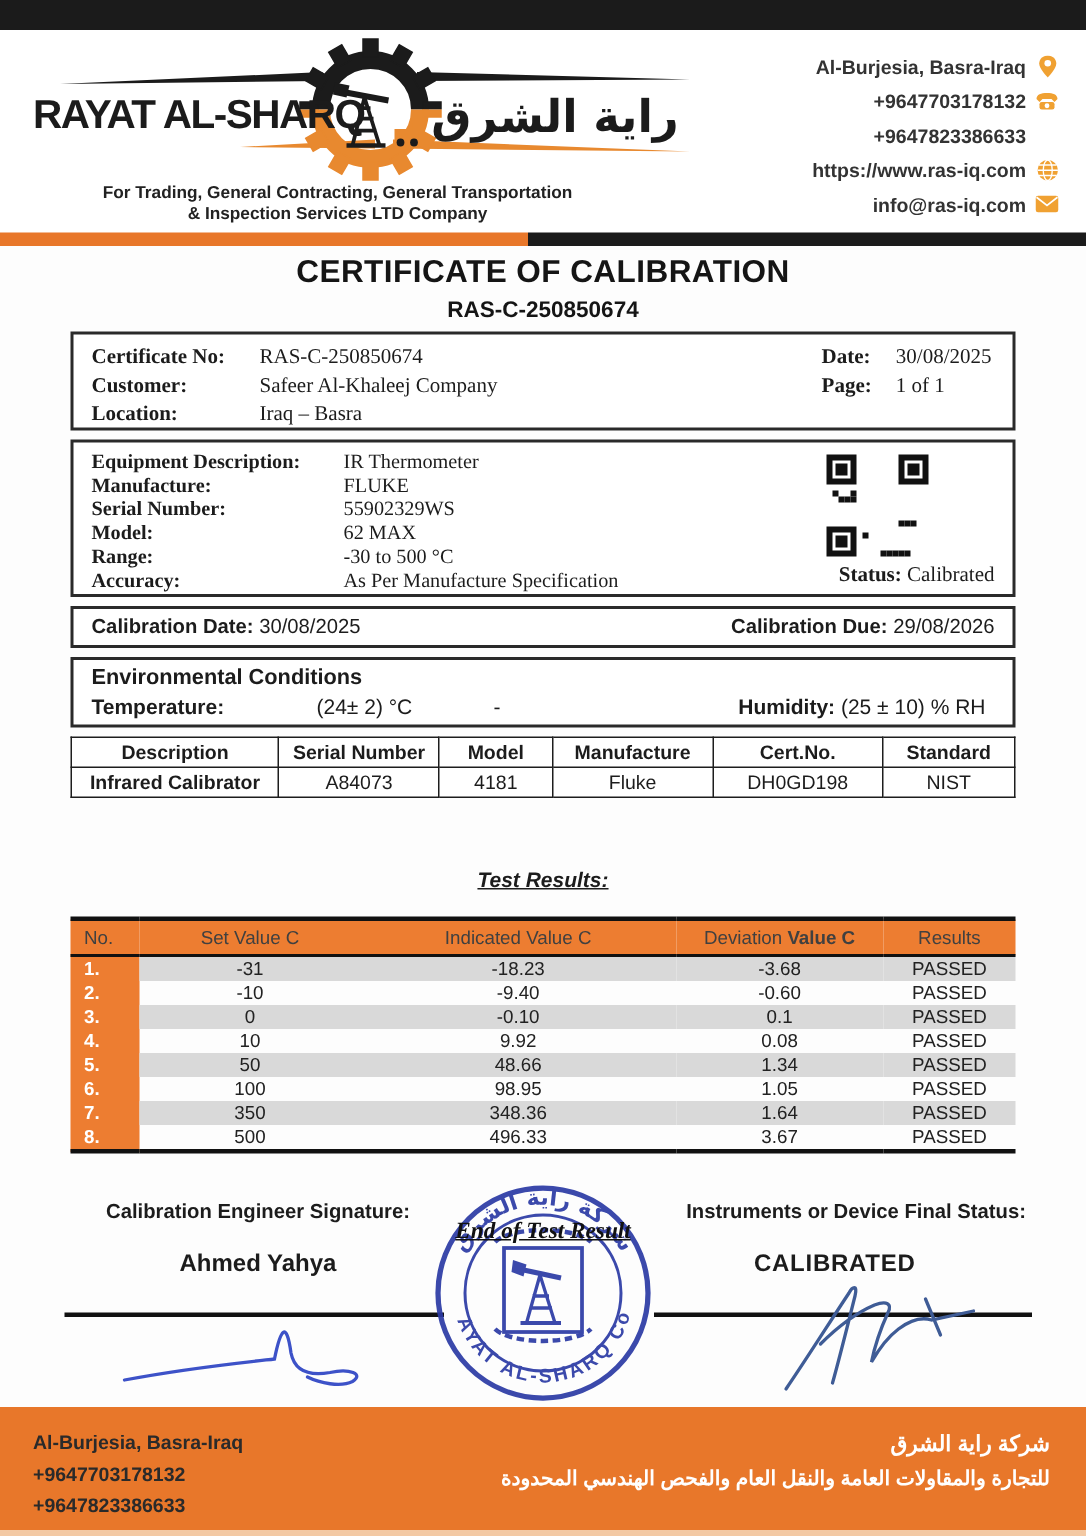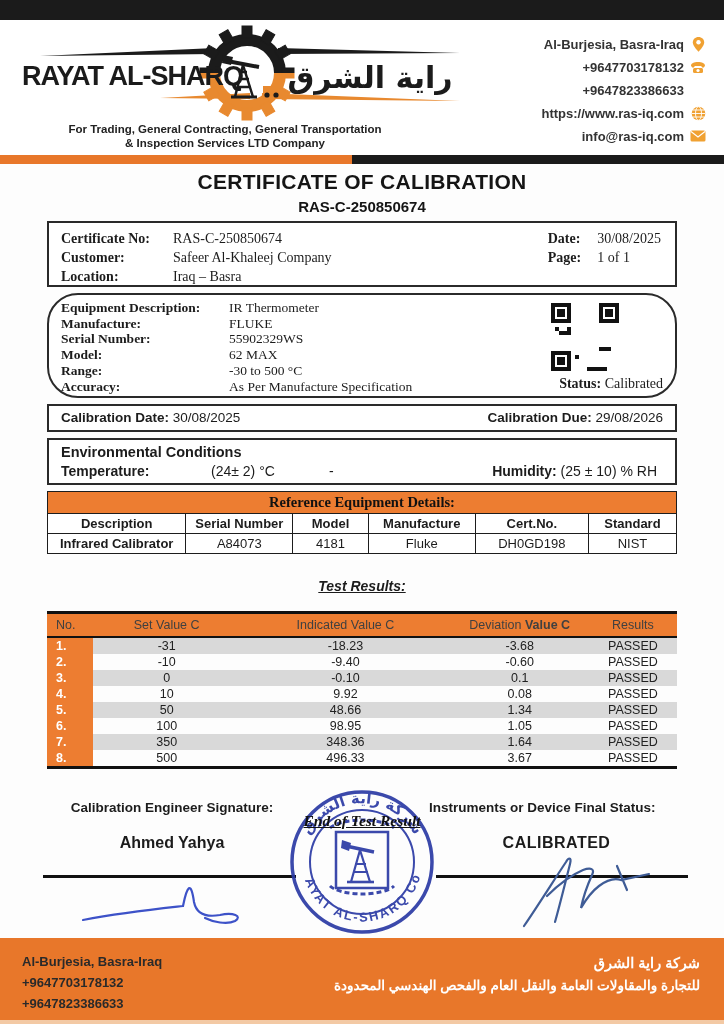--- a/index.html
+++ b/index.html
@@ -34,21 +34,21 @@
 
   
   .box { position:absolute; left:47px; width:630px; background:#fff; border:2px solid #2a2a2a; }
 
   .cert-box { top:221px; height:66px; padding:6px 12px 0 12px; }
   .info-row { display:flex; font-family:"Liberation Serif", serif; font-size:14px; line-height:19px; }
   .info-label { width:112px; font-weight:bold; }
   .right-info { position:absolute; top:6px; right:14px; font-family:"Liberation Serif", serif; font-size:14px; line-height:19px; }
   .right-info .info-label { width:46px; display:inline-block; }
 
-  .equip-box { top:293px; height:105px; padding:5px 12px 0 12px;border-radius:31px; }
+  .equip-box { top:293px; height:105px; padding:5px 12px 0 12px; }
   .equip-row { display:flex; font-family:"Liberation Serif", serif; font-size:13.5px; line-height:15.7px; }
   .equip-label { width:168px; font-weight:bold; flex:none; }
   .qr { position:absolute; top:8px; right:56px; width:68px; height:68px; background:#fff; }
   .qr .qr-cells { position:absolute; left:0; top:0; width:68px; height:68px; }
   .qr .qr-cells div { position:absolute; width:4px; height:4px; background:#111; }
   .finder { position:absolute; width:20px; height:20px; border:4px solid #111; }
   .finder::after { content:""; position:absolute; left:2px; top:2px; width:8px; height:8px; background:#111; }
   .status-line { position:absolute; right:12px; bottom:4px; font-family:"Liberation Serif", serif; font-size:14px; }
 
   .caldate-box { top:404px; height:28px; padding:4px 12px; font-size:13.5px; }
@@ -85,21 +85,21 @@
   .test-table tbody { border-bottom:3px solid #111; }
   .test-table td { text-align:center; padding:1px 2px; height:16px; color:#222; }
   .test-table td.no-cell { background:#ED7D31; color:#fff; font-weight:bold; text-align:left; padding-left:9px; }
   .test-table tr.alt td:not(.no-cell) { background:#d9d9d9; }
   .th-dev b { font-weight:bold; }
 
   
   .sign-section { position:absolute; top:786px; left:0; width:724px; height:152px; }
   .sig-left-label  { position:absolute; left:47px;  top:14px; width:250px; text-align:center; font-weight:bold; font-size:13.5px; }
   .sig-left-name   { position:absolute; left:47px;  top:48px; width:250px; text-align:center; font-weight:bold; font-size:16px; }
-  .sig-right-label { position:absolute; right:40px; top:14px; width:255px; text-align:left; font-weight:bold; font-size:13.5px; }
+  .sig-right-label { position:absolute; right:40px; top:14px; width:255px; text-align:right; font-weight:bold; font-size:13.5px; }
   .sig-right-name  { position:absolute; right:40px; top:48px; width:255px; text-align:center; font-weight:bold; font-size:16px; letter-spacing:0.5px; }
   .sig-line-left  { position:absolute; left:43px;  top:89px; width:253px; height:3px; background:#111; }
   .sig-line-right { position:absolute; right:36px; top:89px; width:252px; height:3px; background:#111; }
   .end-text { position:absolute; left:0; top:26px; width:724px; text-align:center; z-index:3;
               font-family:"Liberation Serif", serif; font-style:italic; font-weight:bold;
               font-size:15.5px; text-decoration:underline; color:#111; }
   .stamp { position:absolute; left:277px; top:0px; z-index:2; opacity:0.92; }
   .sig-ink-left  { position:absolute; left:75px;  top:92px; }
   .sig-ink-right { position:absolute; right:55px; top:60px; }
 
@@ -326,23 +326,20 @@
       <span class="env-hum">
         <span class="bold">Humidity:</span>
         <span>(25 ± 10) % RH</span>
       </span>
     </div>
   </div>
 
   <table class="ref-table">
     <tbody>
     <tr>
-      <td class="ref-title-cell" colspan="6">Reference Equipment Details:</td>
-    </tr>
-    <tr>
       <th style="width:22%">Description</th>
       <th style="width:17%">Serial Number</th>
       <th style="width:12%">Model</th>
       <th style="width:17%">Manufacture</th>
       <th style="width:18%">Cert.No.</th>
       <th style="width:14%">Standard</th>
     </tr>
     <tr>
       <td class="ref-desc">Infrared Calibrator</td>
       <td>A84073</td>

